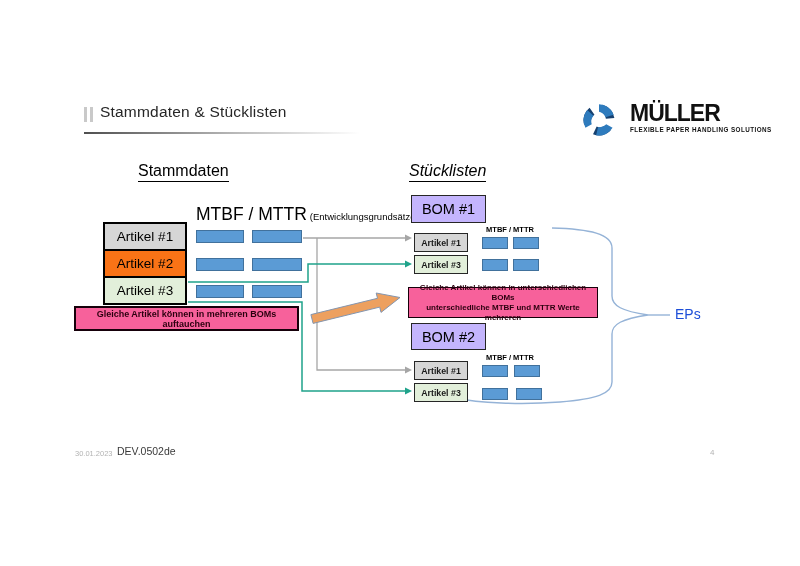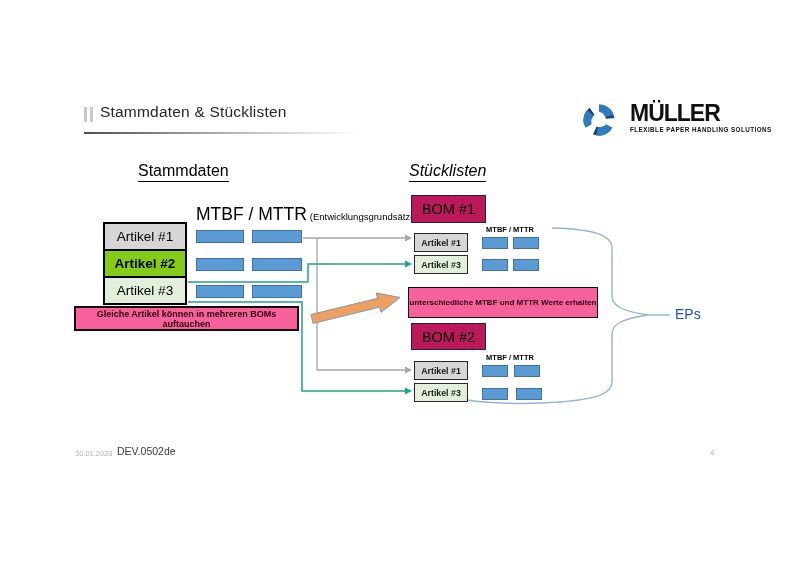--- a/index.html
+++ b/index.html
@@ -19,32 +19,32 @@
   
   .sec-head{position:absolute;font-size:16px;color:#000;border-bottom:1.5px solid #000;padding-bottom:1px;}
   
   #mtbf-header{position:absolute;left:196px;top:204px;white-space:nowrap;}
   #mtbf-header .big{font-size:17.5px;color:#000;}
   #mtbf-header .small{font-size:9.5px;color:#000;margin-left:3px;}
   
   .art-box{position:absolute;left:103px;width:84px;height:29px;box-sizing:border-box;
     border:2px solid #000;display:flex;align-items:center;justify-content:center;font-size:13.5px;color:#000;}
   .fill-gray{background:var(--gray_fill);}
-  .fill-white{background:#84cc16;font-weight:bold;}
+  .fill-white{background:#f97316;}
   .fill-green{background:var(--green_fill);}
   
   .bar{position:absolute;height:13px;background:var(--bar_fill);border:1.5px solid var(--bar_border);box-sizing:border-box;}
   .bar-s{position:absolute;height:12px;background:var(--bar_fill);border:1px solid var(--bar_border);box-sizing:border-box;}
   
   .pink-note{position:absolute;background:var(--pink);border:2px solid #16000a;box-sizing:border-box;
     display:flex;flex-direction:column;align-items:center;justify-content:center;color:#2b000f;font-weight:bold;text-align:center;}
   #pink-note-left{left:74px;top:306px;width:225px;height:25px;font-size:9px;align-items:center;}
   #pink-note-right{left:408px;top:287px;width:190px;height:31px;font-size:8px;line-height:10px;border-width:1.5px;}
   
-  .bom-title{position:absolute;left:411px;width:75px;box-sizing:border-box;border:1.6px solid #262626;background:#be185d;
+  .bom-title{position:absolute;left:411px;width:75px;box-sizing:border-box;border:1.6px solid #262626;background:#c4b5fd;
     display:flex;align-items:center;justify-content:center;font-size:14.5px;color:#000;}
   .bom-art{position:absolute;left:414px;width:54px;height:19px;box-sizing:border-box;border:1.5px solid #262626;
     display:flex;align-items:center;justify-content:center;font-size:8.8px;font-weight:bold;color:#1a1a1a;}
   .mtbf-small{position:absolute;left:478px;width:64px;text-align:center;font-size:7.5px;font-weight:bold;color:#000;white-space:nowrap;}
   
   #eps-label{position:absolute;left:675px;top:306px;font-size:14px;color:#1d4ed8;}
   
   #footer-date{position:absolute;left:75px;top:449px;font-size:7.5px;color:#b3b3b3;}
   #footer-doc{position:absolute;left:117px;top:445px;font-size:10.5px;color:#3a3a3a;}
   #footer-page{position:absolute;left:710px;top:448px;font-size:8px;color:#b3b3b3;}
@@ -125,21 +125,22 @@
   <div class="bom-title" style="top:195px;height:28px;">BOM #1</div>
   <div class="mtbf-small" style="top:225px;">MTBF / MTTR</div>
   <div class="bom-art fill-gray" style="top:233px;">Artikel #1</div>
   <div class="bom-art fill-green" style="top:255px;">Artikel #3</div>
   <div class="bar-s" style="left:482px;top:237px;width:26px;"></div>
   <div class="bar-s" style="left:513px;top:237px;width:26px;"></div>
   <div class="bar-s" style="left:482px;top:259px;width:26px;"></div>
   <div class="bar-s" style="left:513px;top:259px;width:26px;"></div>
 
   <div id="pink-note-right" class="pink-note">
-    <span>unterschiedliche  MTBF und MTTR Werte erhalten</span>
+    <span>Gleiche Artikel können in unterschiedlichen BOMs</span>
+    <span>unterschiedliche  MTBF und MTTR Werte mehreren</span>
   </div>
 
   <div class="bom-title" style="top:323px;height:27px;">BOM #2</div>
   <div class="mtbf-small" style="top:353px;">MTBF / MTTR</div>
   <div class="bom-art fill-gray" style="top:361px;">Artikel #1</div>
   <div class="bom-art fill-green" style="top:383px;">Artikel #3</div>
   <div class="bar-s" style="left:482px;top:365px;width:26px;"></div>
   <div class="bar-s" style="left:514px;top:365px;width:26px;"></div>
   <div class="bar-s" style="left:482px;top:388px;width:26px;"></div>
   <div class="bar-s" style="left:516px;top:388px;width:26px;"></div>

